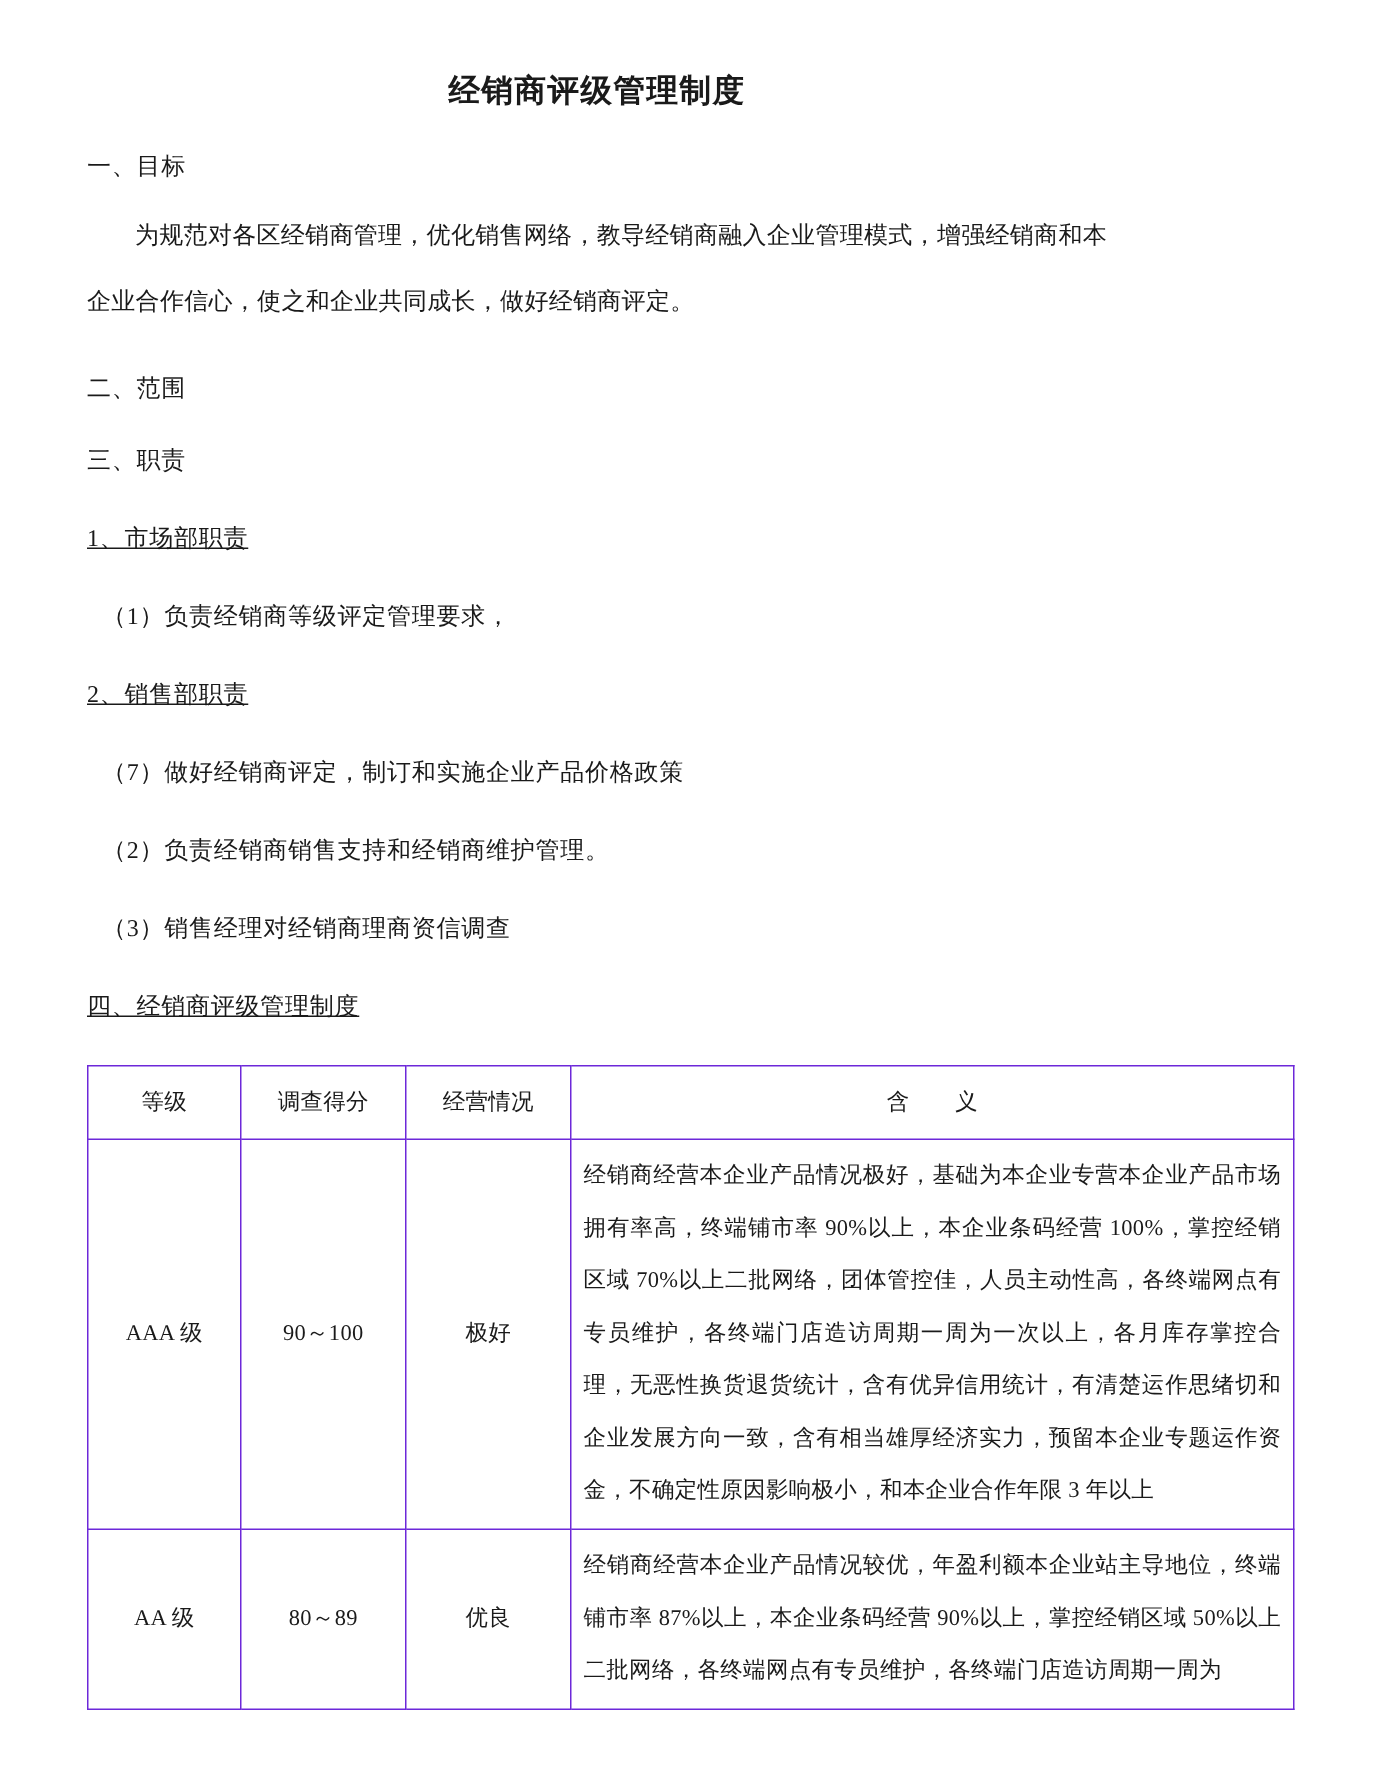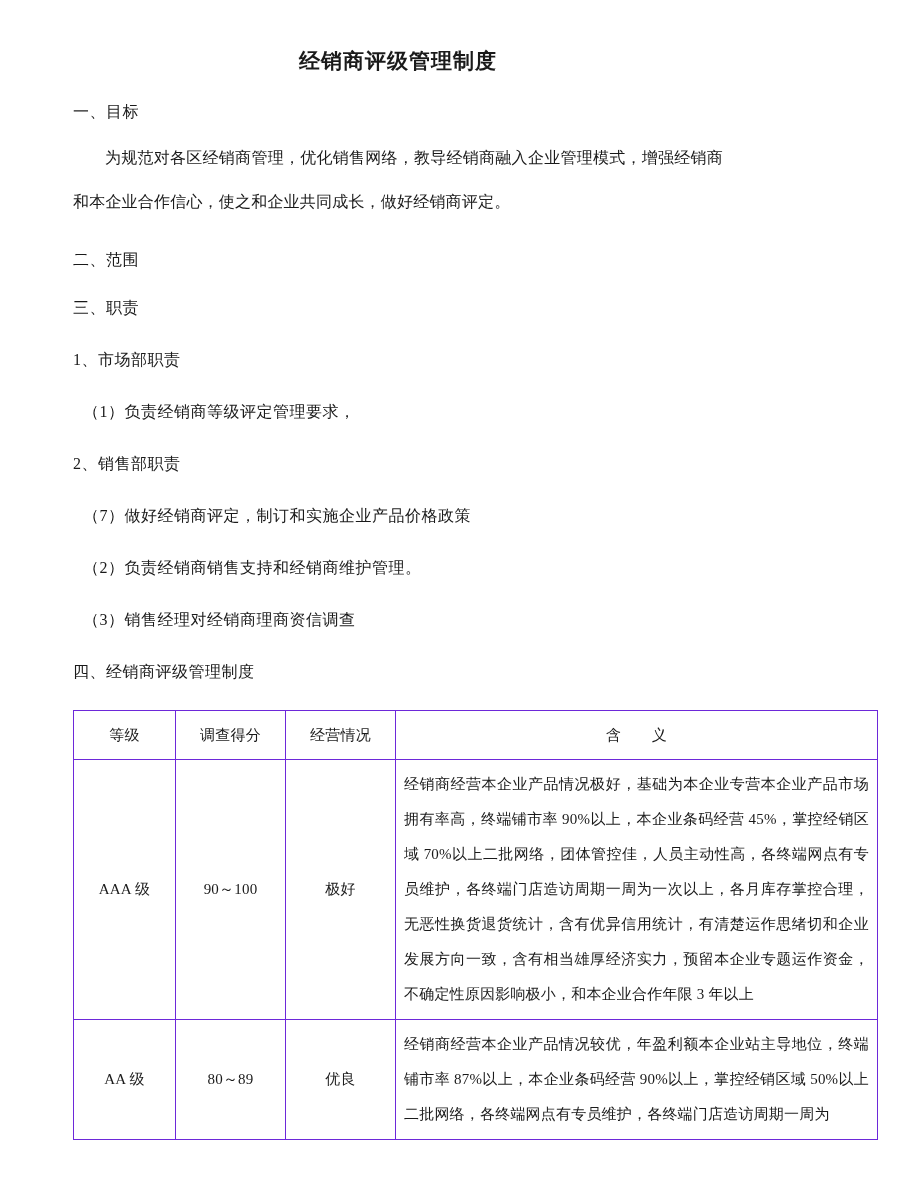--- a/index.html
+++ b/index.html
@@ -13,21 +13,21 @@
     font-family: "Liberation Serif", "DejaVu Serif", serif;
     color: #1a1a1a;
     overflow: hidden;
     position: relative;
   }
   .page {
     width: 796px;
     height: 1191px;
     position: relative;
     box-sizing: border-box;
-    padding: 0 73px;
+    padding: 0 58px;
   }
   .doc-title {
     text-align: center;
     font-size: 21px;
     font-weight: bold;
     letter-spacing: 1px;
     margin: 0;
     padding-top: 46px;
     line-height: 30px;
     font-family: "Liberation Sans", "DejaVu Sans", sans-serif;
@@ -52,20 +52,21 @@
   }
   .para.tight {
     padding-top: 6px;
   }
   .sub-heading {
     font-size: 16px;
     line-height: 24px;
     margin: 0;
     padding-top: 28px;
     letter-spacing: 0.5px;
+    text-decoration: underline;
   }
   .list-item {
     font-size: 16px;
     line-height: 24px;
     margin: 0;
     padding-top: 28px;
     padding-left: 10px;
     letter-spacing: 0.5px;
   }
   .spacer-before-table {
@@ -153,21 +154,21 @@
         <th>调查得分</th>
         <th>经营情况</th>
         <th class="hdr-meaning">含　　义</th>
       </tr>
     </thead>
     <tbody>
       <tr>
         <td class="center">AAA 级</td>
         <td class="center">90～100</td>
         <td class="center">极好</td>
-        <td class="meaning">经销商经营本企业产品情况极好，基础为本企业专营本企业产品市场拥有率高，终端铺市率 90%以上，本企业条码经营 45%，掌控经销区域 70%以上二批网络，团体管控佳，人员主动性高，各终端网点有专员维护，各终端门店造访周期一周为一次以上，各月库存掌控合理，无恶性换货退货统计，含有优异信用统计，有清楚运作思绪切和企业发展方向一致，含有相当雄厚经济实力，预留本企业专题运作资金，不确定性原因影响极小，和本企业合作年限 3 年以上</td>
+        <td class="meaning">经销商经营本企业产品情况极好，基础为本企业专营本企业产品市场拥有率高，终端铺市率 90%以上，本企业条码经营 100%，掌控经销区域 70%以上二批网络，团体管控佳，人员主动性高，各终端网点有专员维护，各终端门店造访周期一周为一次以上，各月库存掌控合理，无恶性换货退货统计，含有优异信用统计，有清楚运作思绪切和企业发展方向一致，含有相当雄厚经济实力，预留本企业专题运作资金，不确定性原因影响极小，和本企业合作年限 3 年以上</td>
       </tr>
       <tr>
         <td class="center">AA 级</td>
         <td class="center">80～89</td>
         <td class="center">优良</td>
         <td class="meaning">经销商经营本企业产品情况较优，年盈利额本企业站主导地位，终端铺市率 87%以上，本企业条码经营 90%以上，掌控经销区域 50%以上二批网络，各终端网点有专员维护，各终端门店造访周期一周为</td>
       </tr>
     </tbody>
   </table>
 

